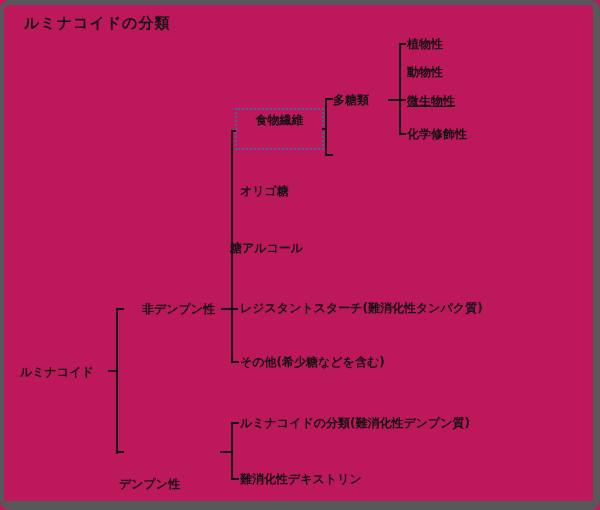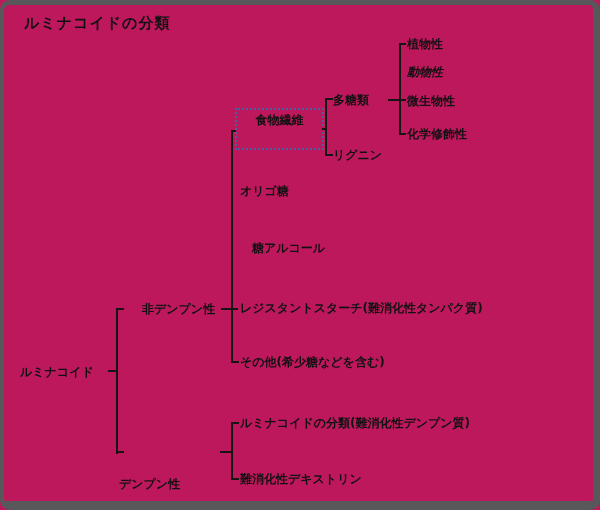--- a/index.html
+++ b/index.html
@@ -36,30 +36,29 @@
 
   <div class="node" style="left:20px;top:362px;">ルミナコイド</div>
 
   <div class="node" style="left:114px;top:299px;margin-left:28px;">非デンプン性</div>
   <div class="node" style="left:119px;top:442px;margin-top:32px;">デンプン性</div>
 
   <div class="fiber-box">
     <span class="node">食物繊維</span>
   </div>
   <div class="node" style="left:240px;top:181px;">オリゴ糖</div>
-  <div class="node" style="left:252px;top:238px;">糖アルコール</div>
+  <div class="node" style="left:230px;top:238px;">糖アルコール</div>
   <div class="node" style="left:240px;top:298px;">レジスタントスターチ(難消化性タンパク質)</div>
   <div class="node" style="left:240px;top:352px;">その他(希少糖などを含む)</div>
 
   <div class="node" style="left:333px;top:90px;">多糖類</div>
-  <div class="node" style="left:333px;top:145px;">リグニン</div>
 
   <div class="node" style="left:407px;top:34px;">植物性</div>
-  <div class="node" style="left:407px;top:62px;font-style:italic;">動物性</div>
-  <div class="node" style="left:407px;top:91px;">微生物性</div>
+  <div class="node" style="left:407px;top:62px;">動物性</div>
+  <div class="node" style="left:407px;top:91px;text-decoration:underline;">微生物性</div>
   <div class="node" style="left:407px;top:124px;">化学修飾性</div>
 
   <div class="node" style="left:240px;top:413px;">ルミナコイドの分類(難消化性デンプン質)</div>
   <div class="node" style="left:240px;top:469px;">難消化性デキストリン</div>
 
   <div class="line" style="left:108px;top:370px;width:10px;height:2px;"></div>
   <div class="line" style="left:116px;top:308px;width:2px;height:146px;"></div>
   <div class="line" style="left:116px;top:308px;width:8px;height:2px;"></div>
   <div class="line" style="left:116px;top:451px;width:8px;height:2px;"></div>
 

